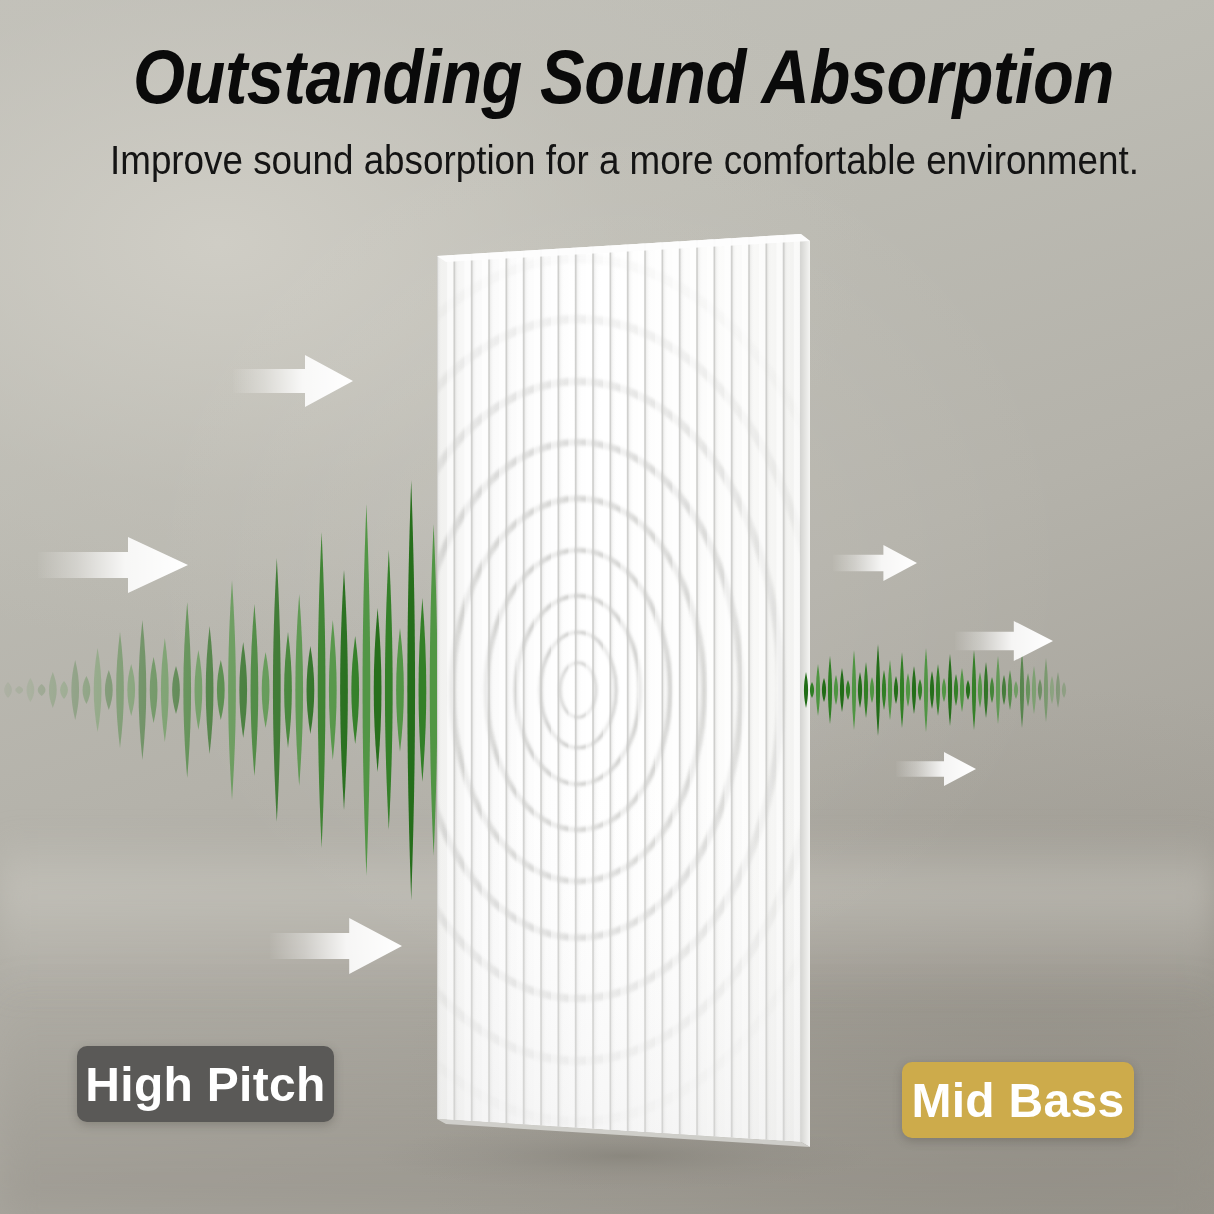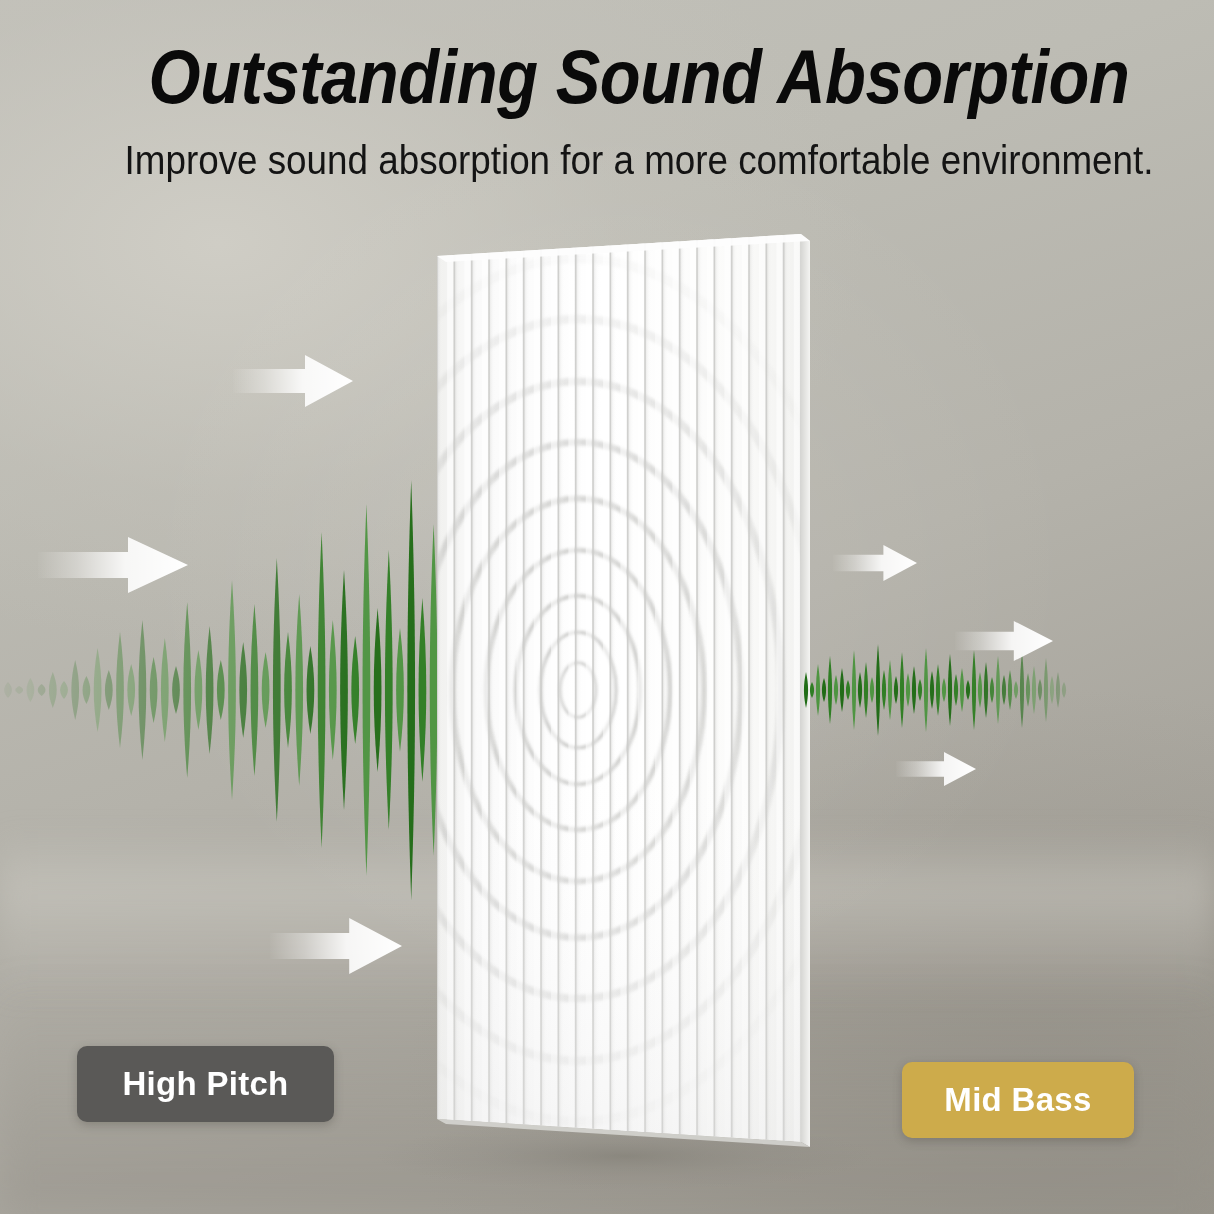--- a/index.html
+++ b/index.html
@@ -34,21 +34,20 @@
   }
   .vignette{
     position:absolute;inset:0;
     background:radial-gradient(ellipse 760px 720px at 50% 46%, rgba(255,255,255,0.10) 0%, rgba(255,255,255,0) 62%);
     pointer-events:none;
   }
 
   
   .heading-block{
     position:absolute;left:16px;right:0;top:38px;
-    text-align:center;
     pointer-events:none;
     padding-left:48px;
   }
   .title{
     margin:0;
     font-family:"Liberation Sans", sans-serif;
     font-weight:bold;
     font-style:italic;
     font-size:76px;
     line-height:1.02;
@@ -71,21 +70,21 @@
   }
 
   
   .chip{
     position:absolute;
     display:flex;align-items:center;justify-content:center;
     border-radius:10px;
     color:#ffffff;
     font-family:"Liberation Sans", sans-serif;
     font-weight:bold;
-    font-size:33px;
+    font-size:48px;
     letter-spacing:0.3px;
     box-shadow:0 3px 10px rgba(60,58,52,0.28);
   }
   #chip-high{
     left:77px;top:1046px;width:257px;height:76px;
     background:#5a5957;
   }
   #chip-mid{
     left:902px;top:1046px;width:232px;height:76px;
     background:#cdab4b;

